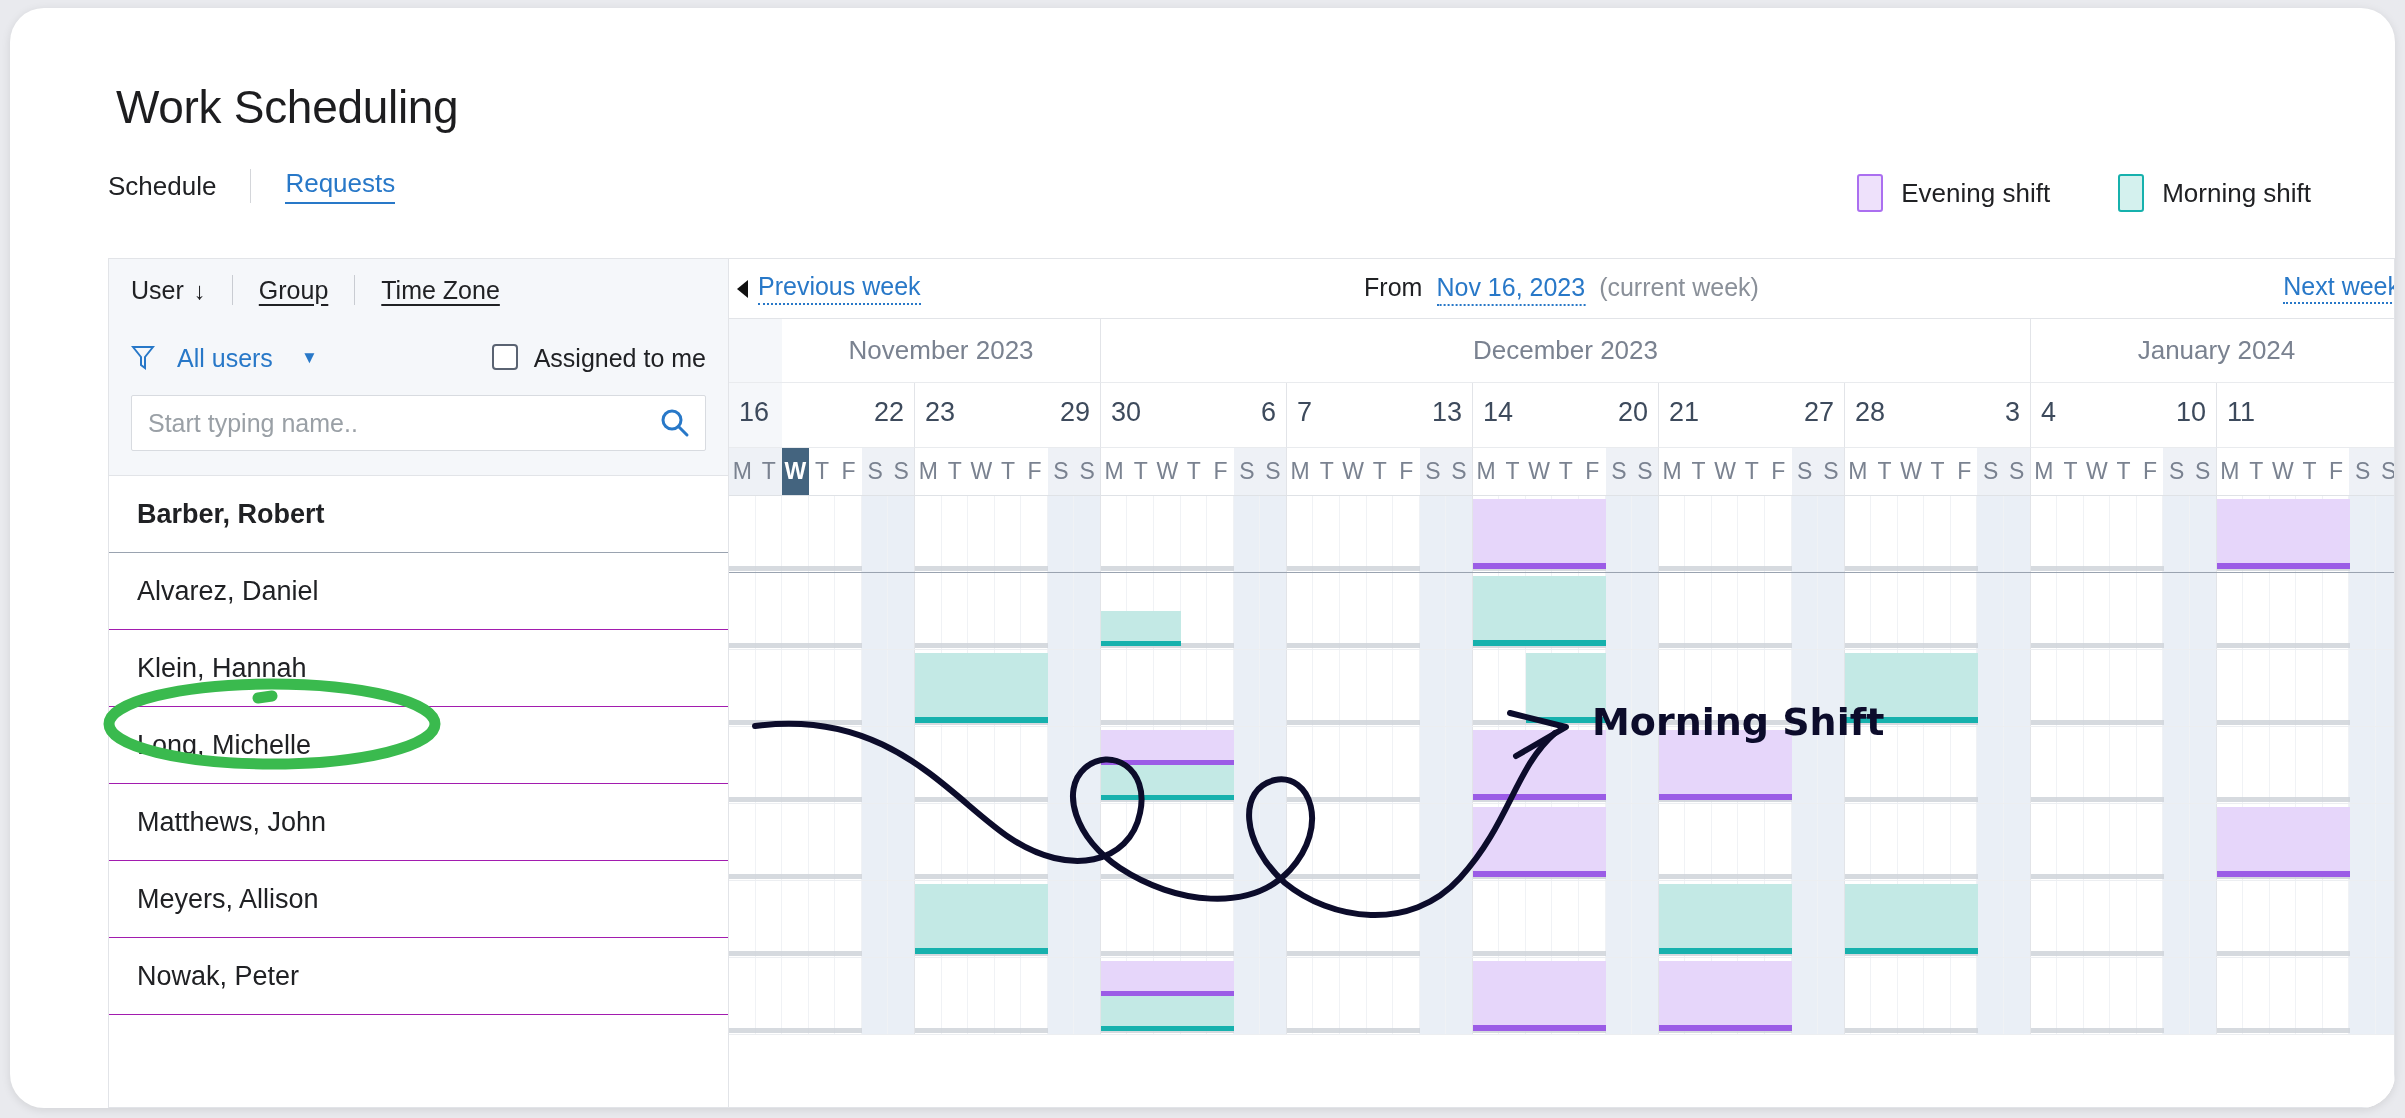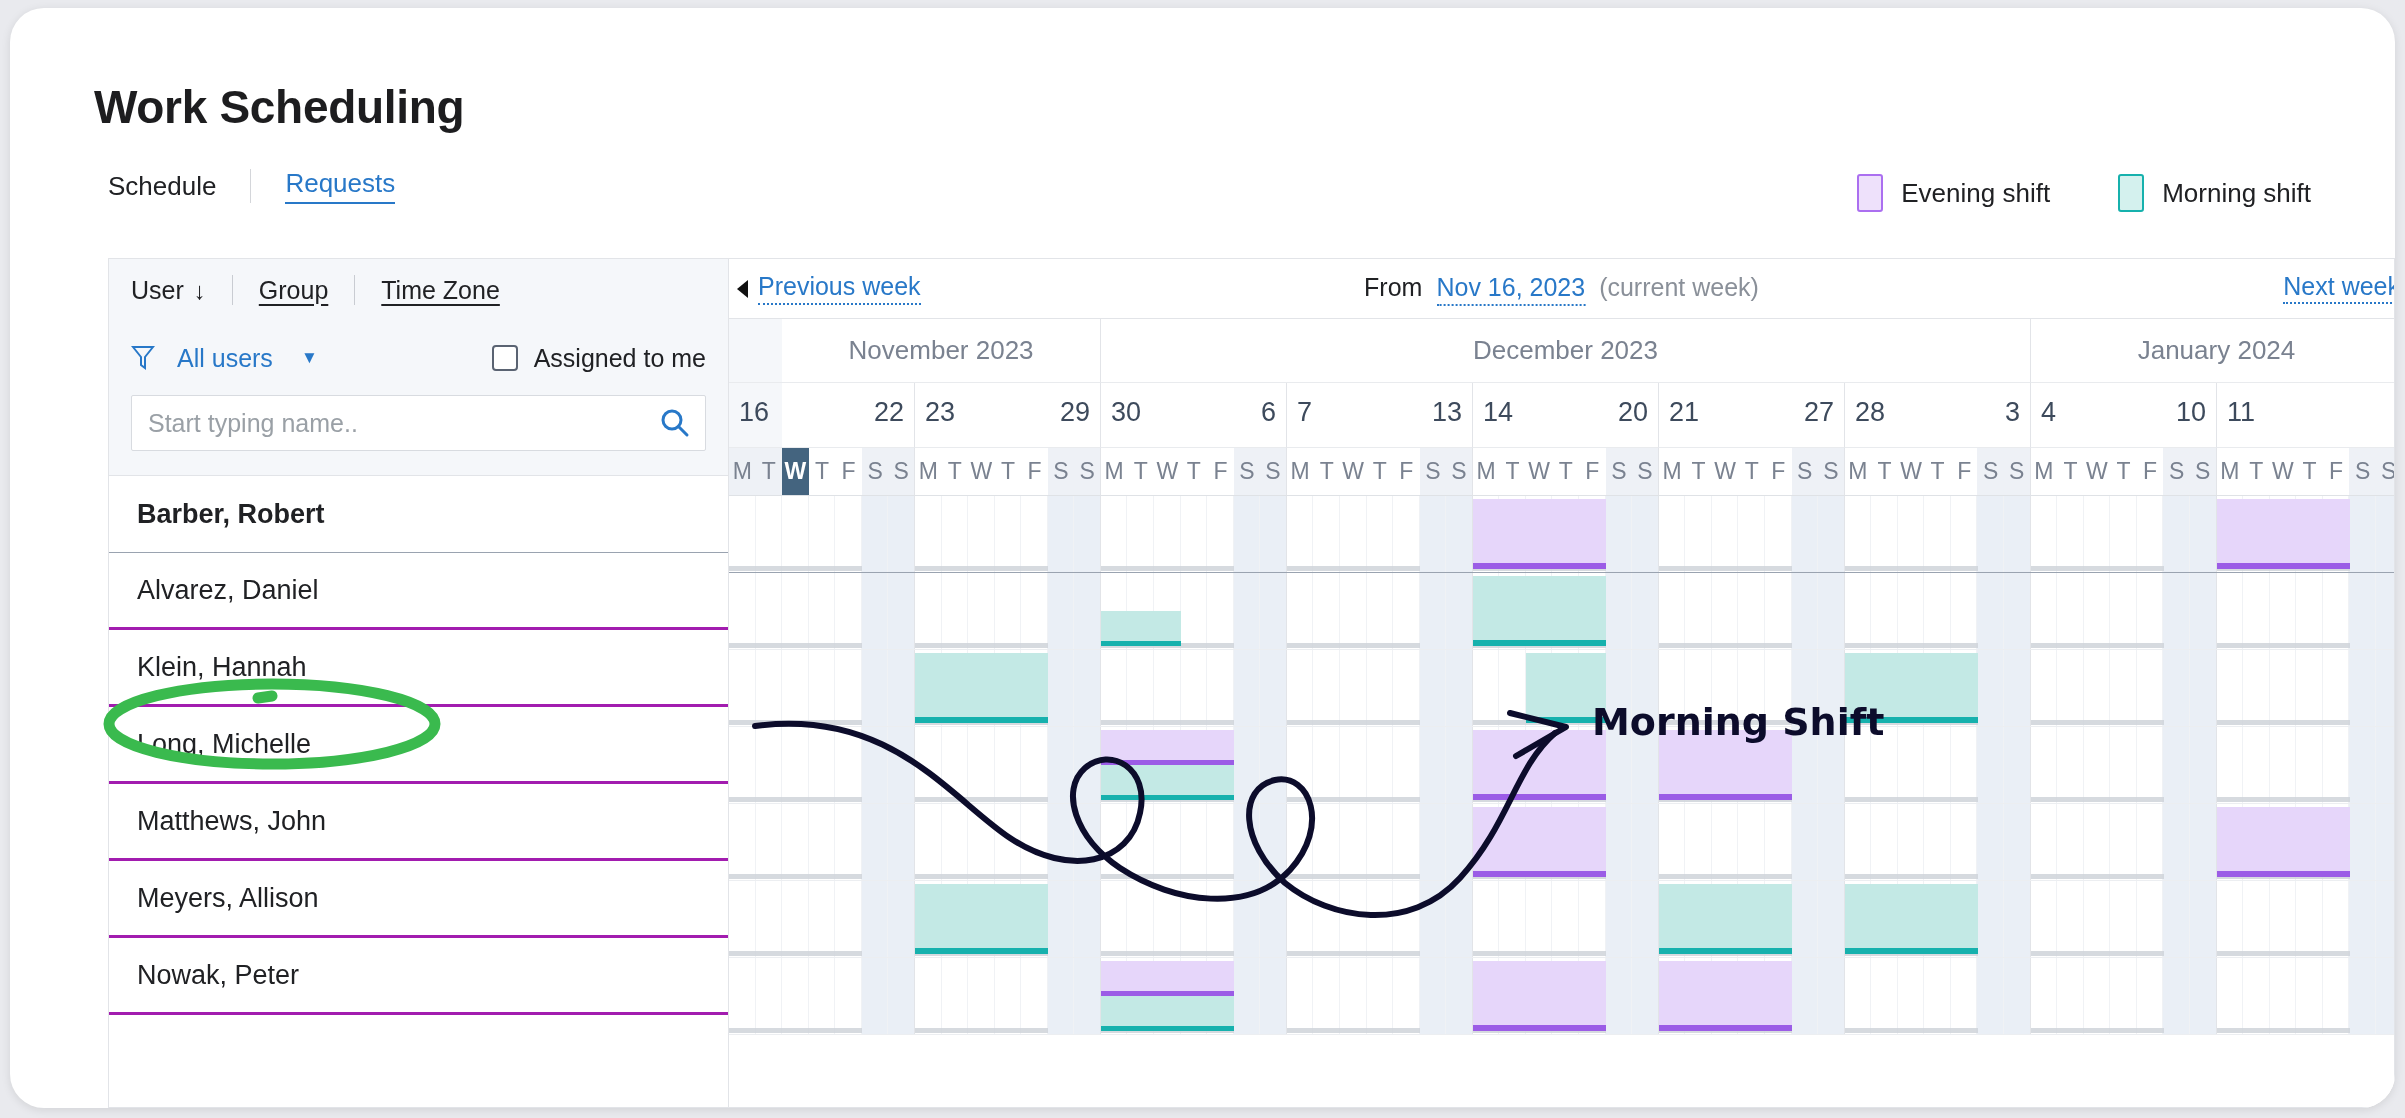--- a/index.html
+++ b/index.html
@@ -16,22 +16,22 @@
     left:10px; top:8px;
     width:2385px; height:1100px;
     background:#ffffff;
     border-radius:34px;
     box-shadow:0 2px 10px rgba(0,0,0,0.10);
     overflow:hidden;
   }
 
   
   .page-title {
-    position:absolute; left:84px; top:72px;
-    font-size:46px; font-weight:700; color:#1d1d1f; letter-spacing:-0.3px;text-align:right;
+    position:absolute; left:106px; top:72px;
+    font-size:46px; font-weight:400; color:#1d1d1f; letter-spacing:-0.3px;text-align:right;
   }
   .tabs { position:absolute; left:98px; top:160px; display:flex; align-items:center; }
   .tab { font-size:26px; color:#202124; padding-right:34px; }
   .tab-sep { width:1px; height:34px; background:#d4d6da; }
   .tab-link {
     font-size:26px; color:#2878c8; margin-left:34px;
     border-bottom:2px solid #2878c8; padding-bottom:3px; cursor:pointer;
   }
 
   .legend { position:absolute; right:84px; top:166px; display:flex; align-items:center; gap:68px; }
@@ -51,40 +51,40 @@
   .sb-sort .seg { display:flex; align-items:flex-end; }
   .sb-sort .vsep { width:1px; height:30px; background:#c9ccd2; margin:0 26px; }
   .sb-sort .arrow-down { margin-left:10px; font-size:24px; color:#202124; }
   .sb-sort .u { text-decoration:underline; text-underline-offset:5px; cursor:pointer; }
 
   .sb-filter { display:flex; align-items:center; height:74px; padding:0 22px; }
   .filt-left { display:flex; align-items:center; gap:22px; cursor:pointer; }
   .funnel { width:24px; height:26px; }
   .filt-text { font-size:25px; color:#2878c8; }
   .chev { font-size:17px; color:#2878c8; margin-left:6px; }
-  .assigned { margin-left:auto; display:flex; align-items:center; gap:16px; }
+  .assigned { margin-left:auto; display:flex; align-items:flex-start; gap:16px; }
   .chkbox { width:26px; height:26px; border:2px solid #5a6372; border-radius:4px; background:#fff; }
   .assigned-label { font-size:25px; color:#202124; }
 
   .sb-search { padding:0 22px 24px 22px; }
   .search-box {
     position:relative; height:56px; border:1px solid #d8dbe0; background:#fff; border-radius:2px;
   }
   .search-box input {
     width:100%; height:100%; border:0; outline:0; background:transparent;
     font-size:25px; color:#5f6368; padding:0 62px 0 16px;
     font-family:"Liberation Sans", sans-serif;
   }
   .search-box input::placeholder { color:#9aa0a6; }
   .search-ico { position:absolute; right:14px; top:11px; }
 
   .user-list { background:#fff; }
   .user-row {
     height:77px; display:flex; align-items:center; padding-left:28px;
-    font-size:27px; color:#202124; border-bottom:3px solid #a21caf;
+    font-size:27px; color:#202124; border-bottom:1px solid #a21caf;
   }
   .user-row.first { font-weight:bold; border-bottom:1px solid #9aa3b0; }
 
   
   .cal { flex:1; min-width:0; border:1px solid #e2e4e8; background:#fff; overflow:hidden; position:relative; }
   .cal-toolbar { height:60px; border-bottom:1px solid #e2e4e8; position:relative; }
   .tb-prev { position:absolute; left:8px; top:13px; display:flex; align-items:center; gap:10px; cursor:pointer; }
   .tri-left { width:0;height:0;border-top:9px solid transparent;border-bottom:9px solid transparent;border-right:11px solid #111; }
   .lnk { font-size:25px; color:#2878c8; border-bottom:2px dotted #2878c8; padding-bottom:2px; }
   .tb-center { position:absolute; left:50%; top:14px; transform:translateX(-50%); display:flex; align-items:baseline; gap:14px; white-space:nowrap; }

